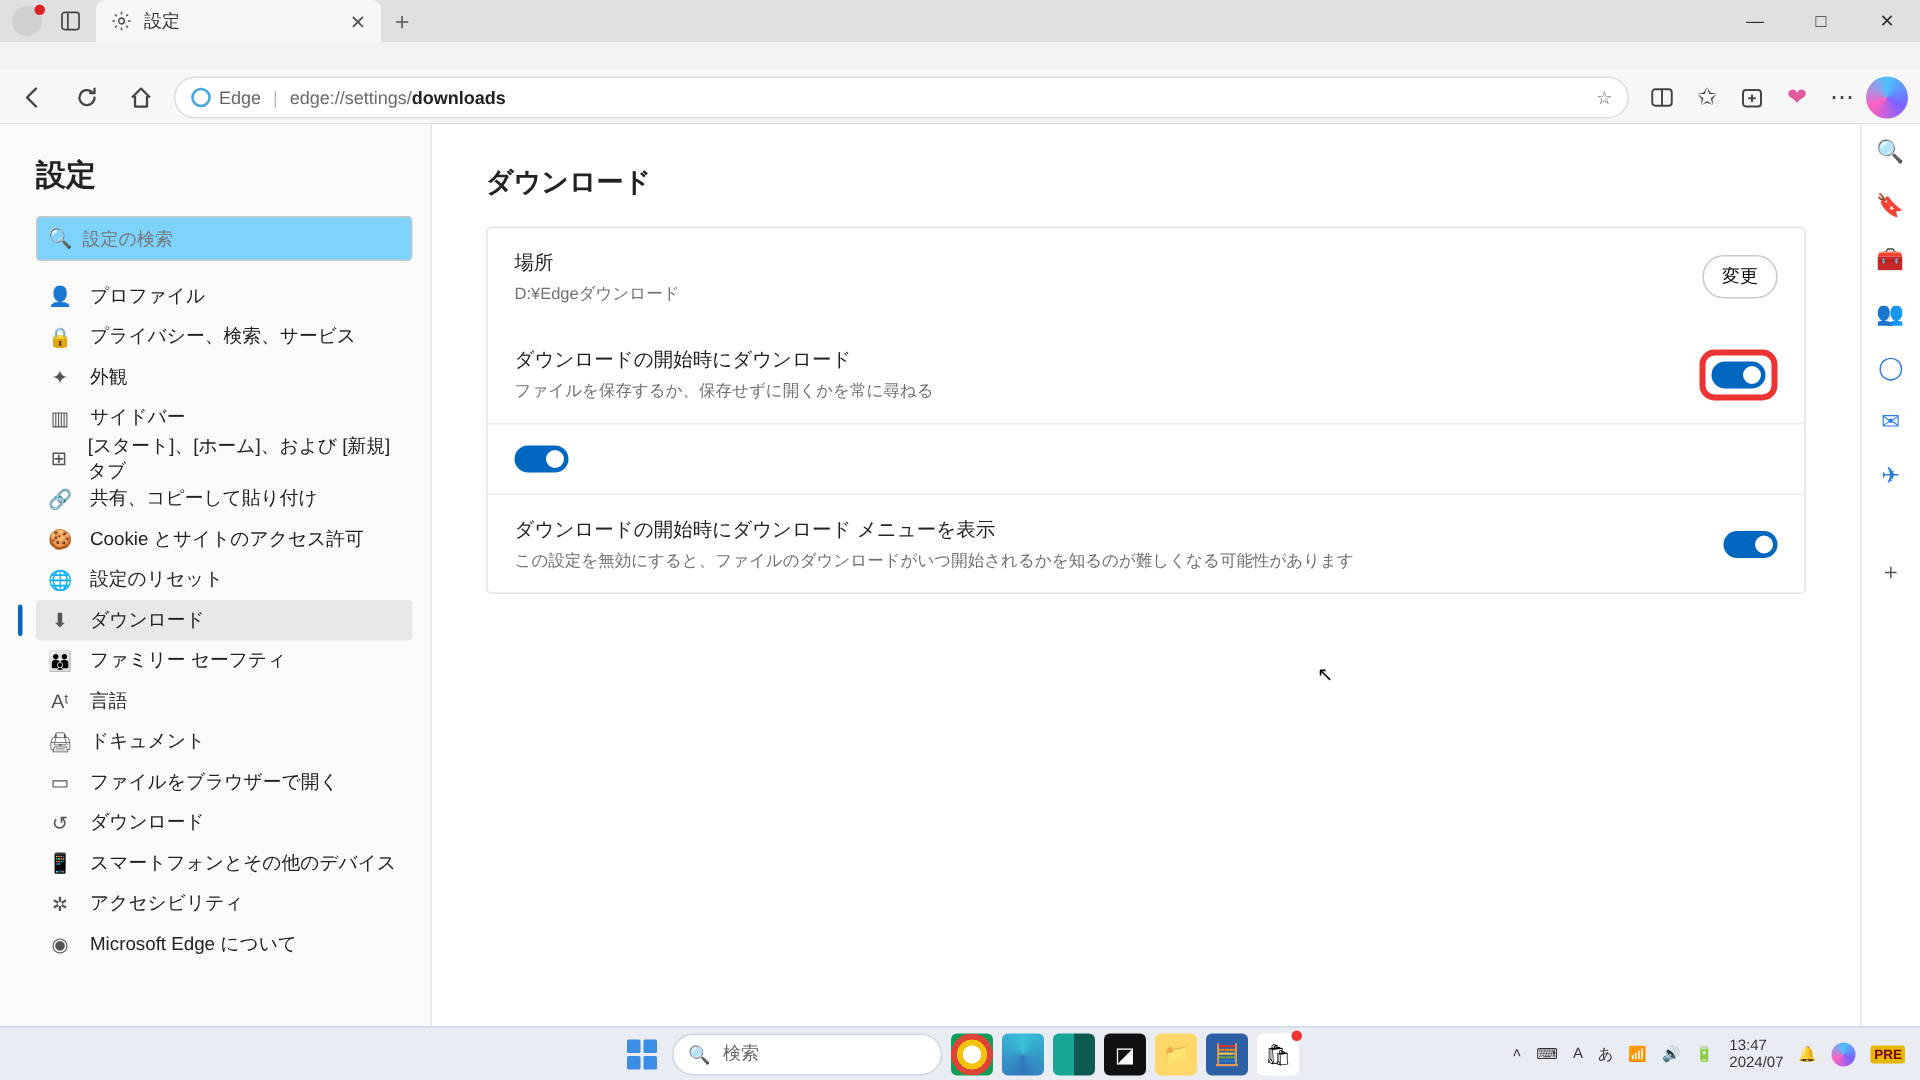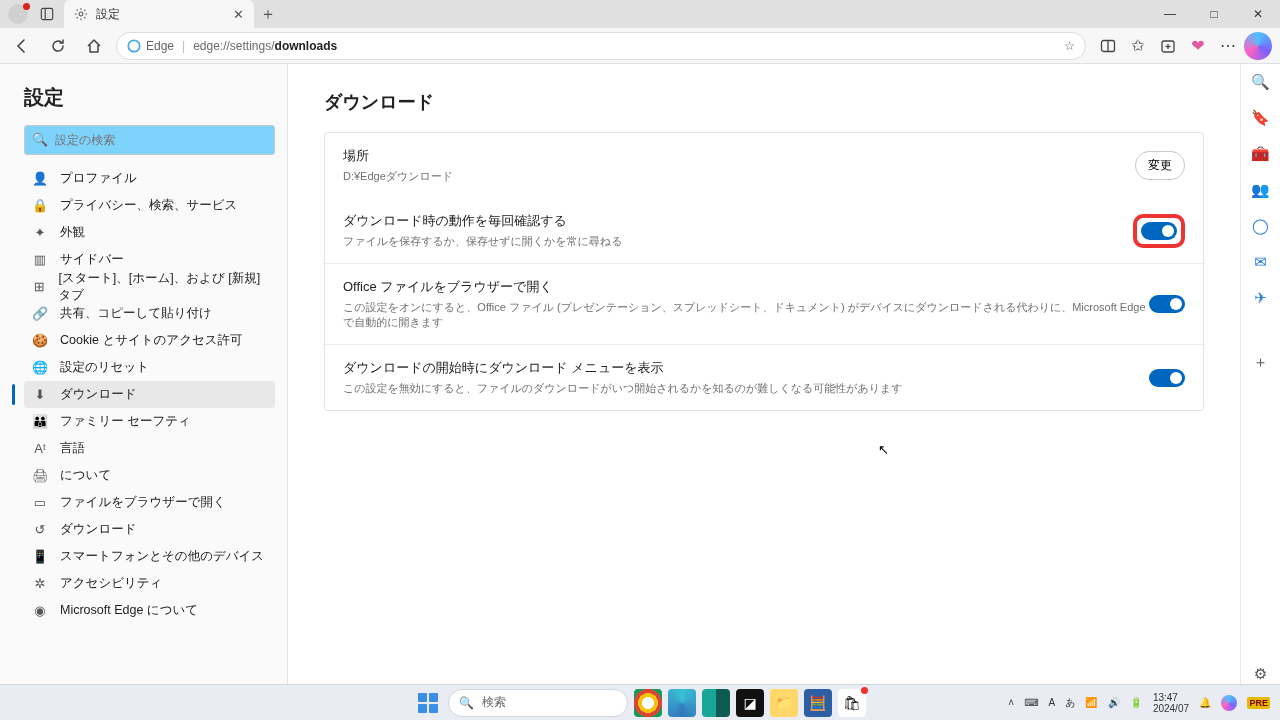--- a/index.html
+++ b/index.html
@@ -12,21 +12,21 @@
   .avatar::after { content:""; position:absolute; width:7px; height:7px; background:#d22; border-radius:50%; top:-1px; right:-2px; }
   .tb-icon { width: 18px; height: 18px; display:flex; align-items:center; justify-content:center; color:#444; }
   .tab { display:flex; align-items:center; gap:8px; background:#f7f7f7; border-top-left-radius:6px; border-top-right-radius:6px; padding:0 10px; min-width:190px; height:28px; font-size:12px; color:#333; }
   .tab .gear { width:14px; height:14px; color:#555; }
   .tab .close { margin-left:auto; font-size:13px; color:#555; cursor:pointer; }
   .newtab { width:28px; display:flex; align-items:center; justify-content:center; color:#555; font-size:16px; cursor:pointer; }
   .win-ctrls { margin-left:auto; display:flex; }
   .win-ctrls div { width:44px; display:flex; align-items:center; justify-content:center; color:#333; font-size:12px; cursor:pointer; }
 
   
-  .toolbar { height:36px; background:#f7f7f7; border-bottom:1px solid #e0e0e0; display:flex; align-items:center; padding:0 8px; gap:8px; }
+  .toolbar { height:36px; background:#f7f7f7; border-bottom:1px solid #e0e0e0; display:flex; align-items:center; padding:0 8px; gap:8px;margin-top:19px; }
   .tool-btn { width:28px; height:28px; display:flex; align-items:center; justify-content:center; color:#444; border-radius:4px; cursor:pointer; }
   .addr { flex:1; height:28px; background:#fff; border:1px solid #ddd; border-radius:14px; display:flex; align-items:center; padding:0 10px; font-size:12px; color:#333; gap:8px; }
   .addr .edge-chip { display:flex; align-items:center; gap:5px; color:#666; }
   .addr .sep { color:#bbb; }
   .addr .url-gray { color:#6a6a6a; }
   .addr .url-dark { color:#222;font-weight:bold; }
   .addr .star { margin-left:auto; color:#666; }
   .tool-right { display:flex; gap:2px; align-items:center; }
   .copilot { width:28px; height:28px; border-radius:50%; background: conic-gradient(#4cc2ff, #7b61ff, #ff61c0, #4cc2ff); }
 
@@ -209,21 +209,21 @@
         <div class="sb-item">
           <span class="ic">👪</span>
           <span>ファミリー セーフティ</span>
         </div>
         <div class="sb-item">
           <span class="ic">Aᵗ</span>
           <span>言語</span>
         </div>
         <div class="sb-item">
           <span class="ic">🖨</span>
-          <span>について</span>
+          <span>ドキュメント</span>
         </div>
         <div class="sb-item">
           <span class="ic">▭</span>
           <span>ファイルをブラウザーで開く</span>
         </div>
         <div class="sb-item">
           <span class="ic">↺</span>
           <span>ダウンロード</span>
         </div>
         <div class="sb-item">
@@ -247,32 +247,28 @@
       <div class="row">
         <div class="txt">
           <div class="ttl">場所</div>
           <div class="sub">D:¥Edgeダウンロード</div>
         </div>
         <button class="change-btn">変更</button>
       </div>
       <div id="rows">
           <div class="row">
             <div class="txt">
-              <div class="ttl">ダウンロード時の動作を毎回確認する</div>
+              <div class="ttl">ダウンロードの開始時にダウンロード</div>
               <div class="sub">ファイルを保存するか、保存せずに開くかを常に尋ねる</div>
             </div>
             <div class="highlight">
               <div class="toggle"></div>
             </div>
           </div>
           <div class="row">
-            <div class="txt">
-              <div class="ttl">Office ファイルをブラウザーで開く</div>
-              <div class="sub">この設定をオンにすると、Office ファイル (プレゼンテーション、スプレッドシート、ドキュメント) がデバイスにダウンロードされる代わりに、Microsoft Edge で自動的に開きます</div>
-            </div>
             <div class="toggle"></div>
           </div>
           <div class="row">
             <div class="txt">
               <div class="ttl">ダウンロードの開始時にダウンロード メニューを表示</div>
               <div class="sub">この設定を無効にすると、ファイルのダウンロードがいつ開始されるかを知るのが難しくなる可能性があります</div>
             </div>
             <div class="toggle"></div>
           </div>
         </div>

